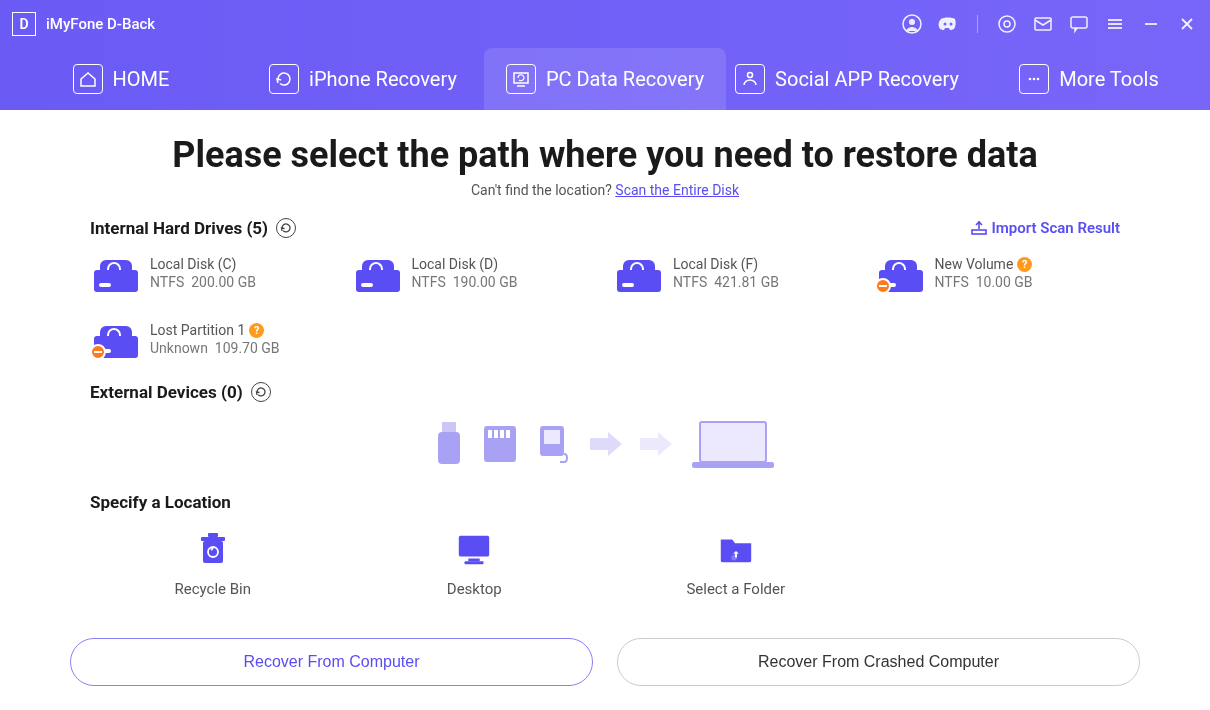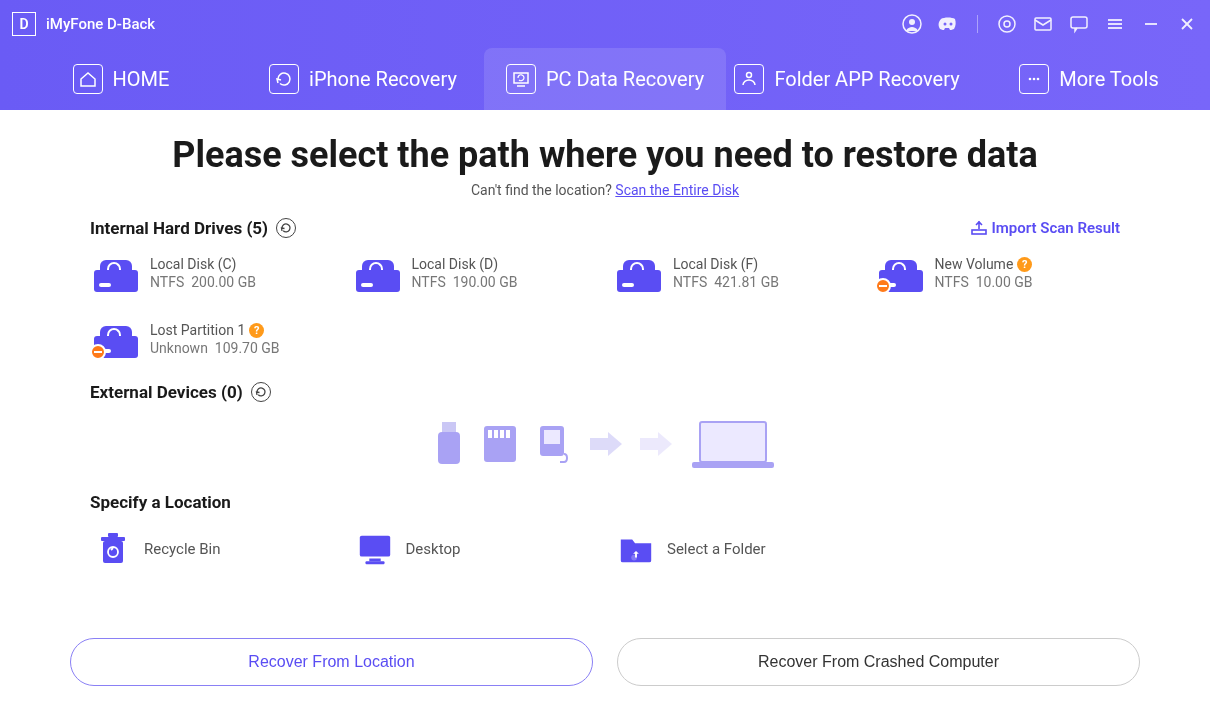--- a/index.html
+++ b/index.html
@@ -31,21 +31,21 @@
 .drive .dicn .lid { width: 32px; height: 12px; background: #5a4df3; border-radius: 6px 6px 0 0; position: absolute; top: 4px; left: 6px; }
 .drive .dicn .lid::before { content: ""; position: absolute; width: 14px; height: 8px; border: 2px solid #fff; border-bottom: none; border-radius: 8px 8px 0 0; top: 2px; left: 7px; box-sizing: border-box; }
 .drive .dicn .warn { position: absolute; width: 16px; height: 16px; background: #ff7a1a; border-radius: 50%; bottom: -2px; left: -4px; border: 2px solid #fff; }
 .drive .dicn .warn::before { content: ""; position: absolute; width: 8px; height: 2px; background: #fff; top: 5px; left: 2px; }
 .drive .dinfo .dname { font-size: 14px; color: #555; display: flex; align-items: center; gap: 4px; }
 .drive .dinfo .dmeta { font-size: 14px; color: #777; margin-top: 2px; }
 .drive .qmark { display: inline-flex; width: 15px; height: 15px; border-radius: 50%; background: #ff9a1a; color: #fff; font-size: 11px; align-items: center; justify-content: center; font-weight: 700; }
 .ext-row { display: flex; align-items: center; justify-content: center; gap: 14px; margin: 6px 0 18px 0; opacity: 0.7; }
 .ext-row .ghost { color: #b5b0f2; }
 .loc-grid { display: grid; grid-template-columns: repeat(4, 1fr); gap: 16px; margin-bottom: 8px; }
-.loc { display: flex; align-items: center; gap: 12px; cursor: pointer; padding: 4px; }
+.loc { display: flex; align-items: center; gap: 12px; cursor: pointer; padding: 4px; flex-direction: column; }
 .loc .licn { width: 38px; height: 38px; display: flex; align-items: center; justify-content: center; }
 .loc .llabel { font-size: 15px; color: #555; }
 .footer { display: flex; gap: 24px; padding: 0 70px 24px 70px; }
 .footer .btn { flex: 1; height: 48px; border: 1px solid #ccc; border-radius: 24px; background: #fff; font-size: 16px; color: #333; cursor: pointer; display: flex; align-items: center; justify-content: center; }
 .footer .btn.primary { border-color: #8a80f5; color: #5a4df3; font-weight: 500; }
 svg { display: block; }
 </style>
 </head>
 <body>
 
@@ -139,21 +139,21 @@
         </div>
       <span>PC Data Recovery</span>
     </div>
     <div class="tab">
       <div class="icn">
           <svg width="18" height="18" viewBox="0 0 18 18">
             <circle cx="9" cy="5" r="2.5" fill="none" stroke="#fff" stroke-width="1.5"></circle>
             <path d="M3 15c0-3 3-5 6-5s6 2 6 5" fill="none" stroke="#fff" stroke-width="1.5"></path>
           </svg>
         </div>
-      <span>Folder APP Recovery</span>
+      <span>Social APP Recovery</span>
     </div>
     <div class="tab">
       <div class="icn">
           <svg width="18" height="18" viewBox="0 0 18 18">
             <circle cx="5" cy="9" r="1.3" fill="#fff"></circle>
             <circle cx="9" cy="9" r="1.3" fill="#fff"></circle>
             <circle cx="13" cy="9" r="1.3" fill="#fff"></circle>
           </svg>
         </div>
       <span>More Tools</span>
@@ -315,16 +315,16 @@
               <path d="M15 27a3 3 0 1 0 6 0 3 3 0 1 0-6 0" fill="#fff" opacity="0.25"></path>
               <path d="M20 20l-3 3h2v4h2v-4h2z" fill="#fff"></path>
             </svg>
           </div>
     <div class="llabel">Select a Folder</div>
         </div>
       </div>
   </div>
 
   <div class="footer">
-    <button class="btn primary">Recover From Location</button>
+    <button class="btn primary">Recover From Computer</button>
     <button class="btn">Recover From Crashed Computer</button>
   </div>
 </div>
 
 </body></html>

